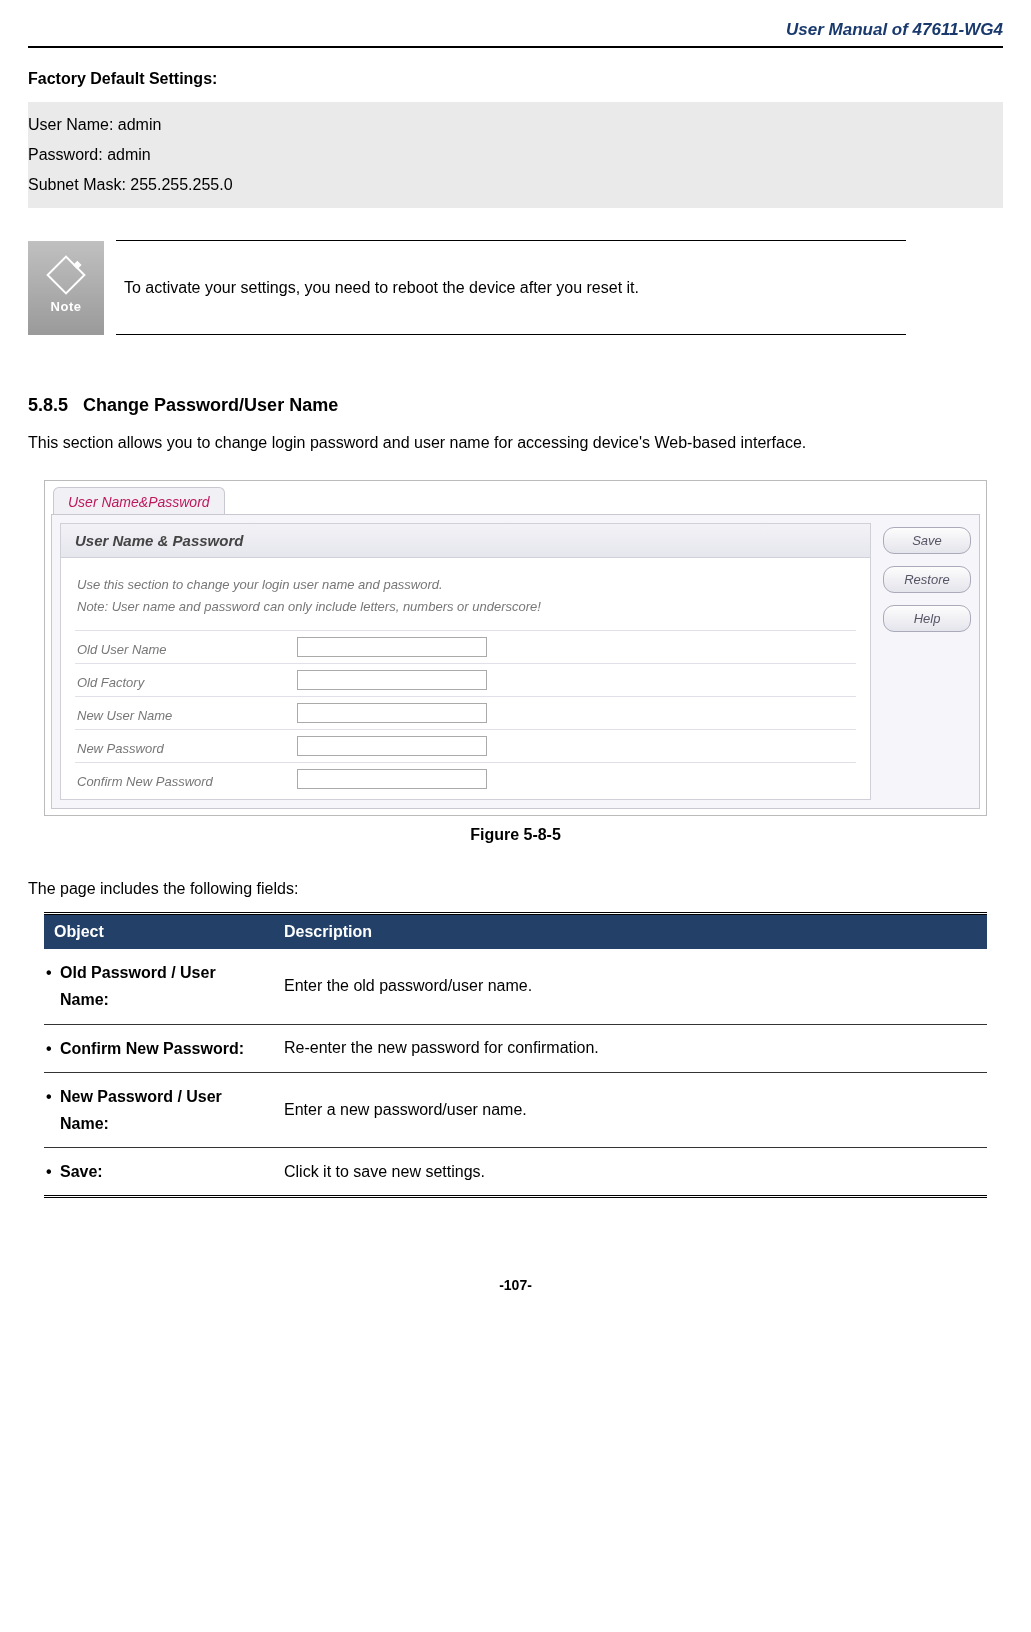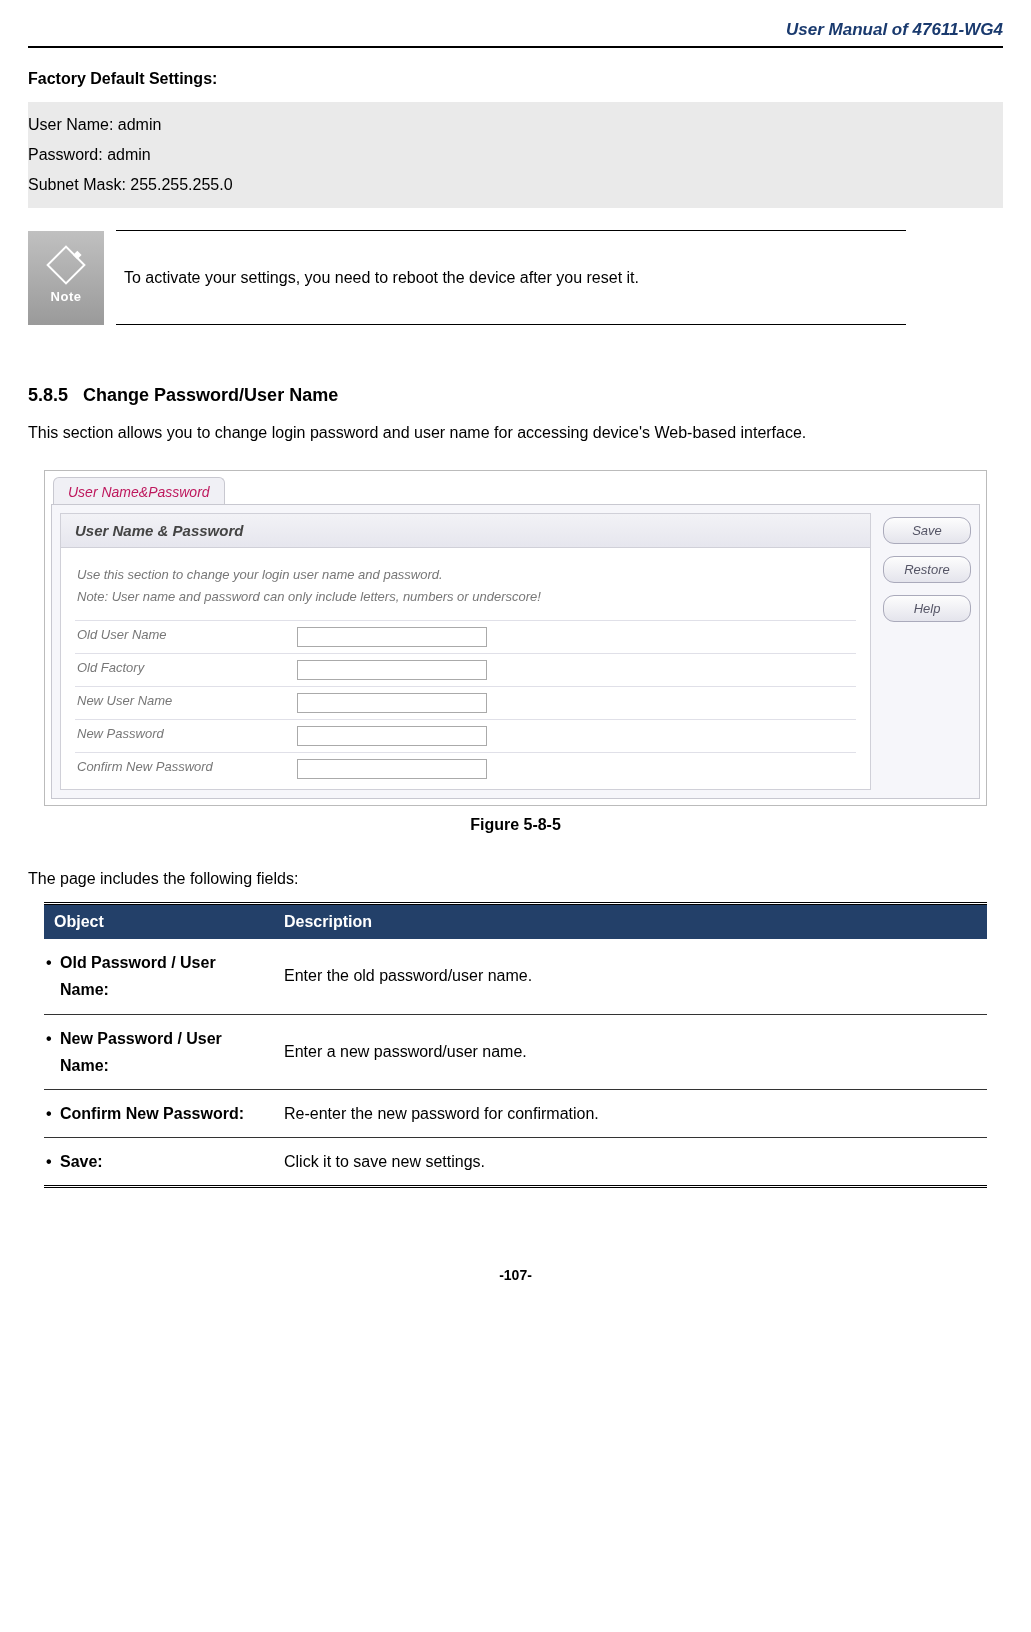--- a/index.html
+++ b/index.html
@@ -25,21 +25,21 @@
       margin-bottom: 22px;
     }
     .section-label {
       font-weight: bold;
       margin-bottom: 14px;
       font-size: 16px;
     }
     .defaults-box {
       background: #eaeaea;
       padding: 8px 4px 8px 0;
-      margin-bottom: 22px;
+      margin-bottom: 32px;
     }
     .defaults-box div {
       padding: 6px 0;
       font-size: 16px;
     }
     .note-table {
       border-collapse: collapse;
       margin-bottom: 60px;
     }
     .note-table td.icon-cell {
@@ -142,21 +142,21 @@
     .ss-note {
       font-family: Verdana, sans-serif;
       font-size: 13px;
       color: #777;
       font-style: italic;
       line-height: 1.7;
       padding: 6px 2px 12px 2px;
     }
     .ss-row {
       display: flex;
-      align-items: flex-start;
+      align-items: flex-end;
       border-top: 1px solid #e0e0e8;
       padding: 6px 2px;
     }
     .ss-row-label {
       width: 220px;
       font-family: Verdana, sans-serif;
       font-size: 13px;
       color: #777;
       font-style: italic;
     }
@@ -320,27 +320,27 @@
       <th class="obj-col">Object</th>
       <th>Description</th>
     </tr>
   </thead>
   <tbody>
     <tr>
       <td class="obj-cell"><span class="bullet">•</span><span>Old Password / User Name:</span></td>
       <td>Enter the old password/user name.</td>
     </tr>
     <tr>
+      <td class="obj-cell"><span class="bullet">•</span><span>Confirm New Password:</span></td>
+      <td>Re-enter the new password for confirmation.</td>
+    </tr>
+    <tr>
       <td class="obj-cell"><span class="bullet">•</span><span>New Password / User Name:</span></td>
       <td>Enter a new password/user name.</td>
     </tr>
     <tr>
-      <td class="obj-cell"><span class="bullet">•</span><span>Confirm New Password:</span></td>
-      <td>Re-enter the new password for confirmation.</td>
-    </tr>
-    <tr>
       <td class="obj-cell"><span class="bullet">•</span><span>Save:</span></td>
       <td>Click it to save new settings.</td>
     </tr>
   </tbody>
 </table>
 
 <div class="page-footer">-107-</div>
 
 </body></html>

